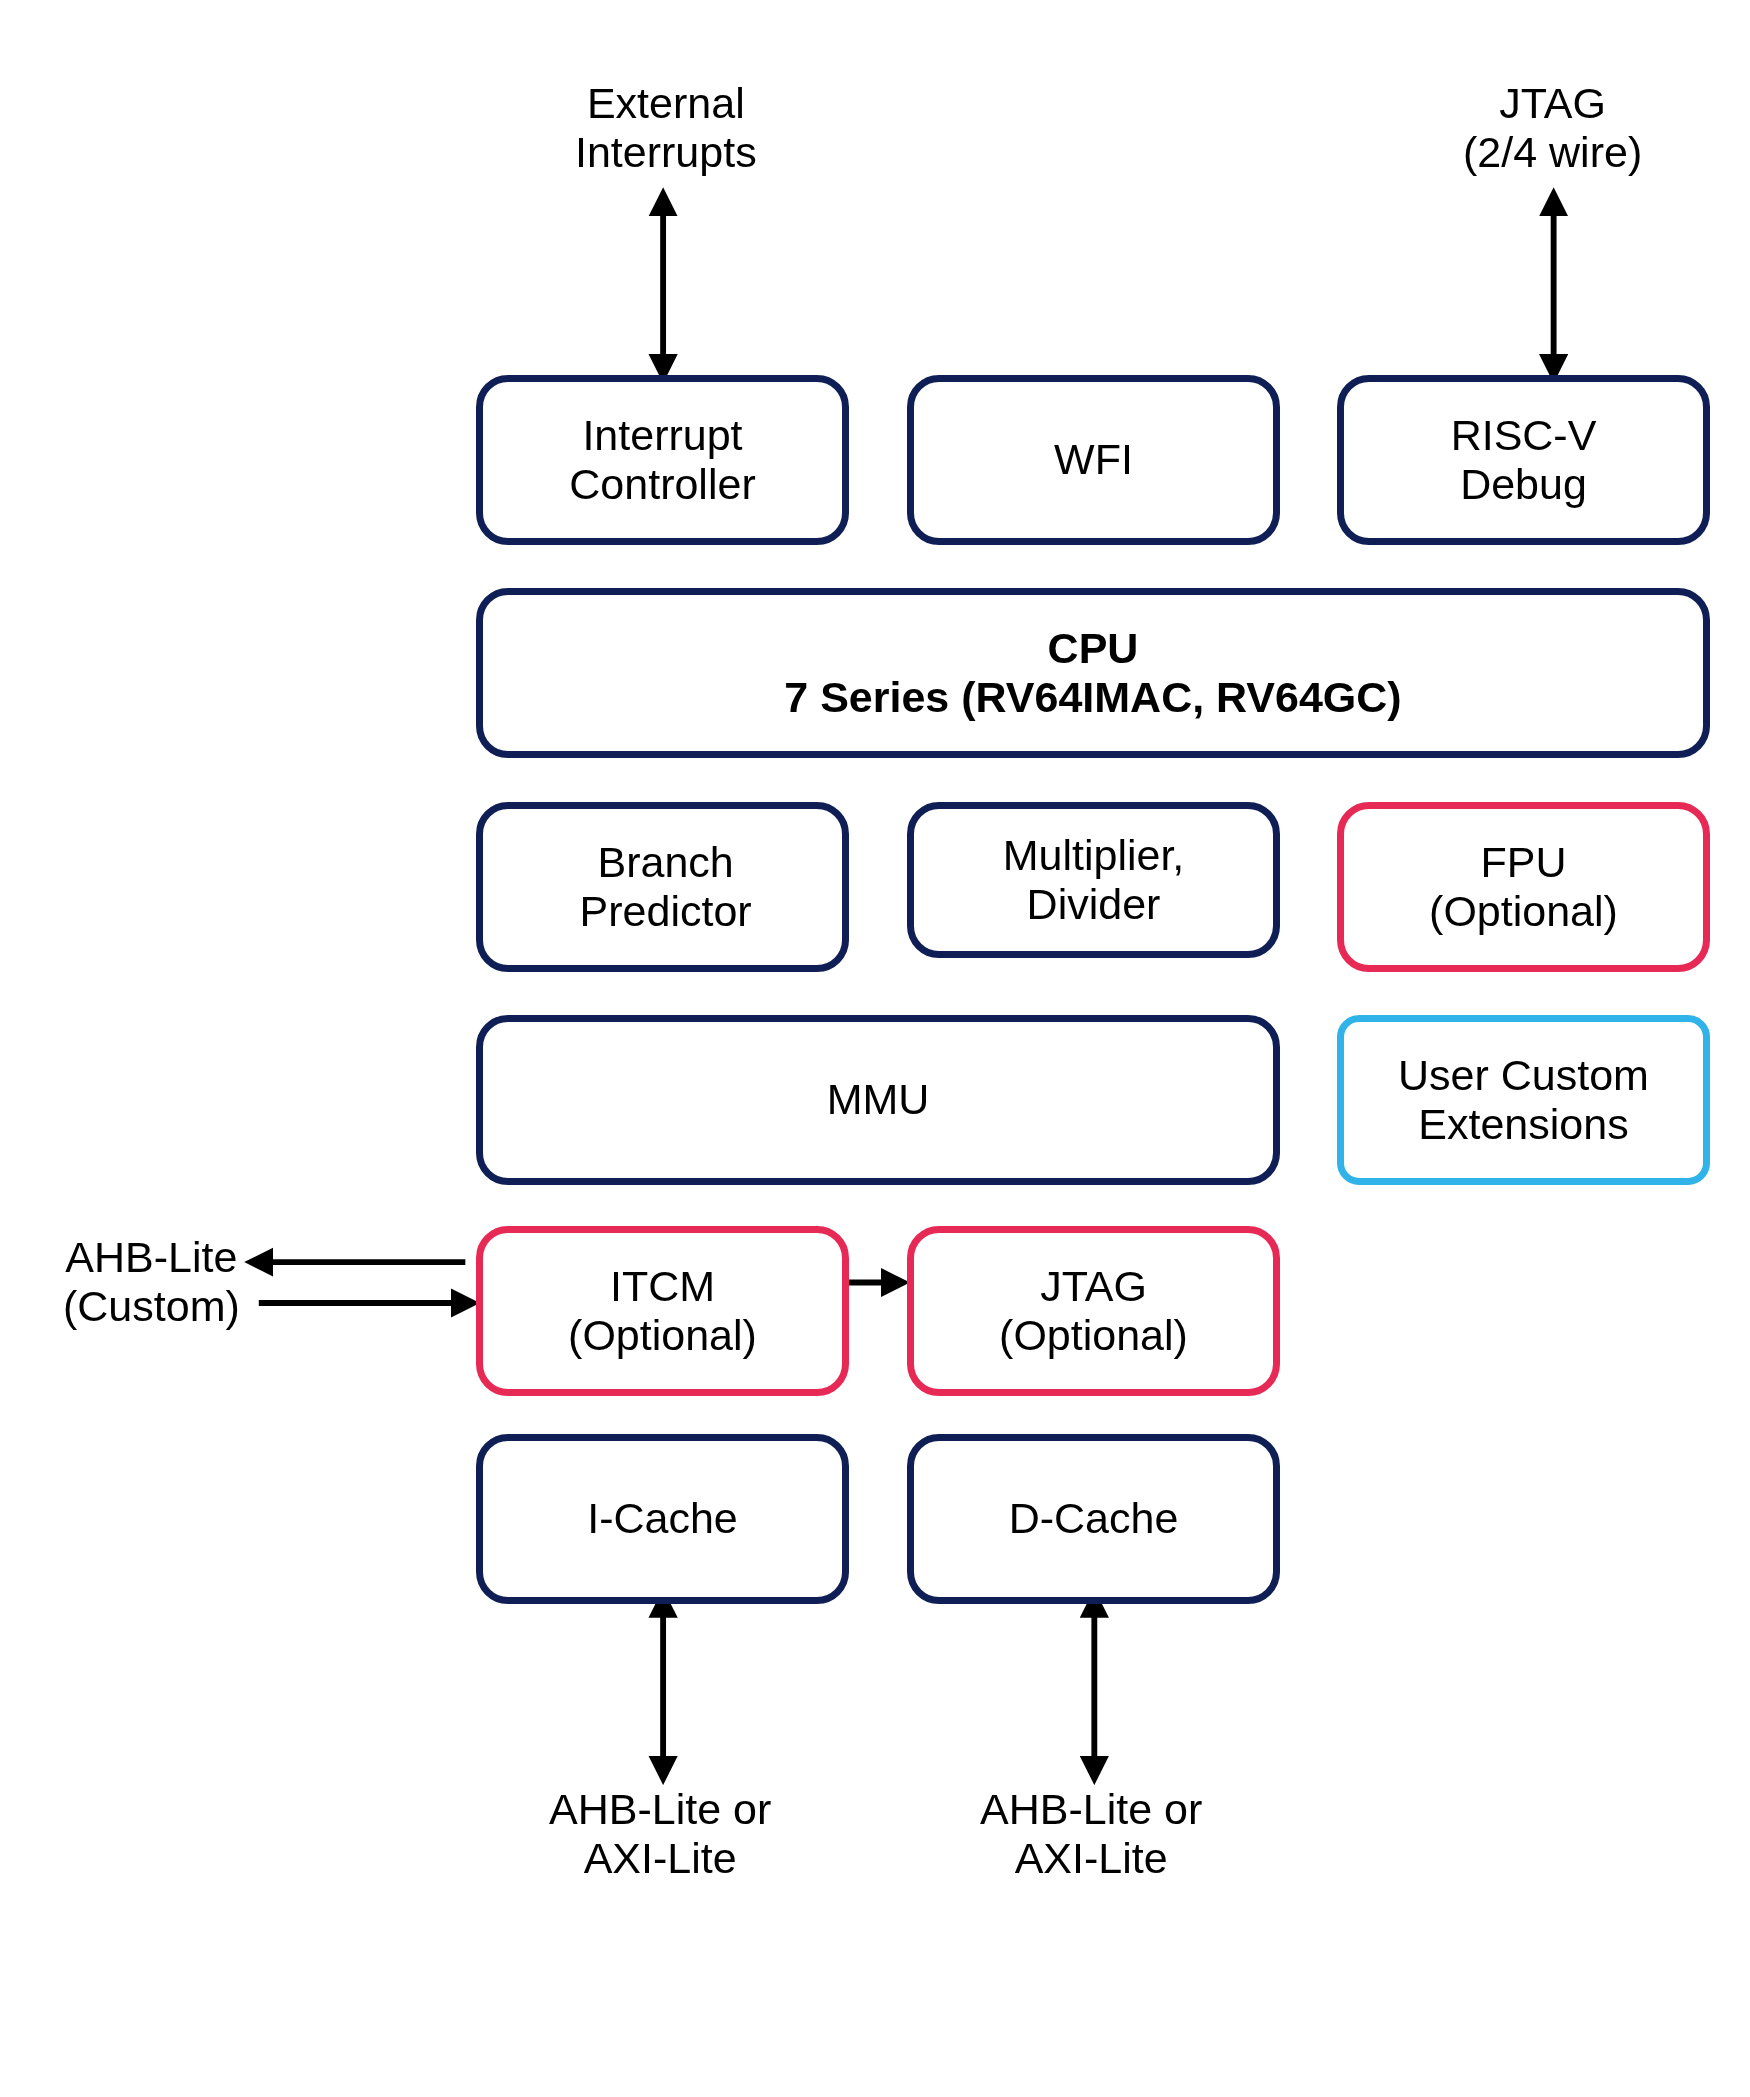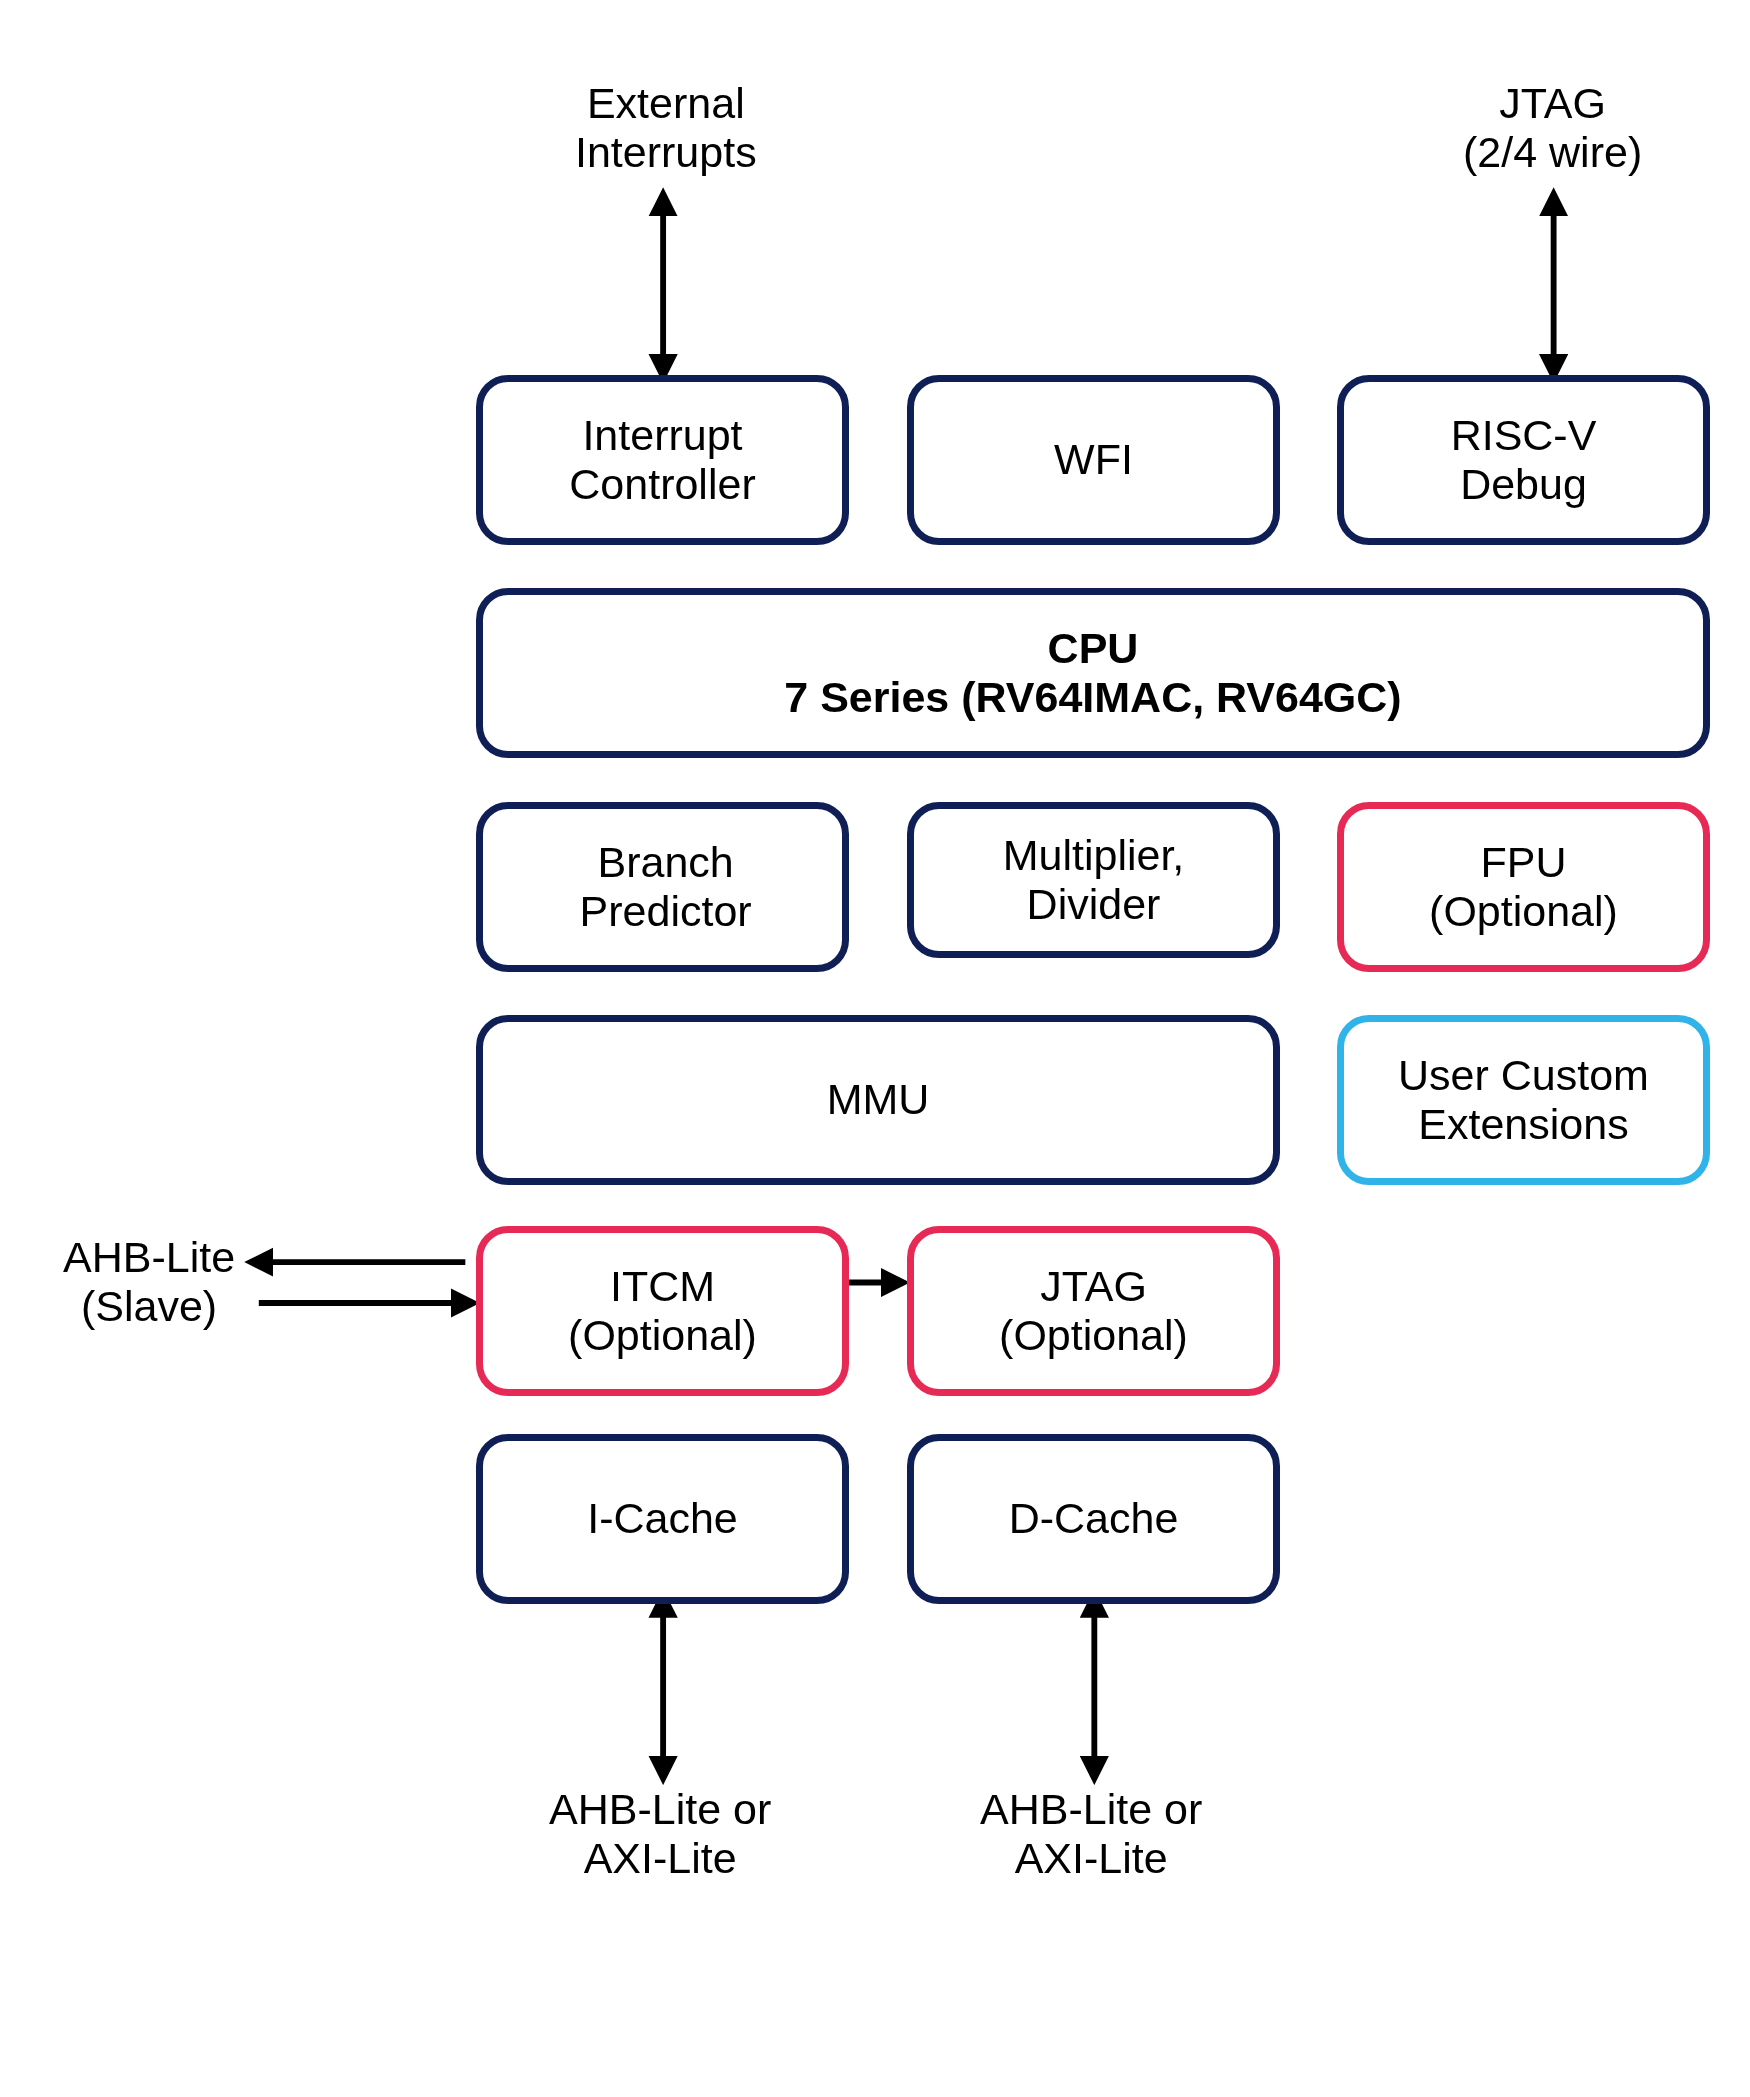--- a/index.html
+++ b/index.html
@@ -27,21 +27,21 @@
     flex-direction: column;
     align-items: center;
     justify-content: center;
     text-align: center;
     font-size: 43px;
     line-height: 1.15;
     padding: 5.9px 11.7px;
   }
   .navy { border-color: #0f1f56; }
   .red  { border-color: #e62955; }
-  .cyan { border-color: #30b3e8; }
+  .cyan { border-color: #30b3e8; border-radius: 22px; }
   .bold { font-weight: 700; }
   .label {
     position: absolute;
     text-align: center;
     font-size: 43px;
     line-height: 1.15;
     width: max-content;
   }
   svg.overlay {
     position: absolute;
@@ -123,21 +123,21 @@
   <div class="block navy" style="left:476px; top:1015px; width:804px; height:170px;">
     <span>MMU</span>
   </div>
   <div class="block cyan" style="left:1337px; top:1015px; width:373px; height:170px;">
     <span>User Custom</span>
     <span>Extensions</span>
   </div>
 
   <div class="label" style="left:63px; top:1233px; text-align:center;">
     <span>AHB-Lite</span><br>
-    <span>(Slave)</span>
+    <span>(Custom)</span>
   </div>
 
   <div class="block red" style="left:476px; top:1226px; width:373px; height:170px;">
     <span>ITCM</span>
     <span>(Optional)</span>
   </div>
   <div class="block red" style="left:907px; top:1226px; width:373px; height:170px;">
     <span>JTAG</span>
     <span>(Optional)</span>
   </div>

